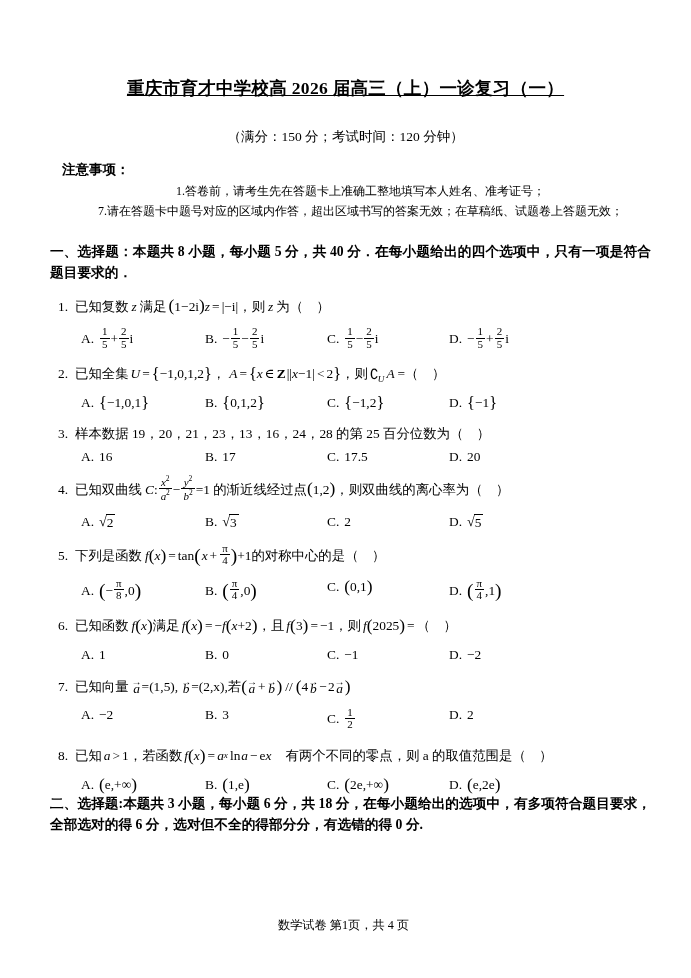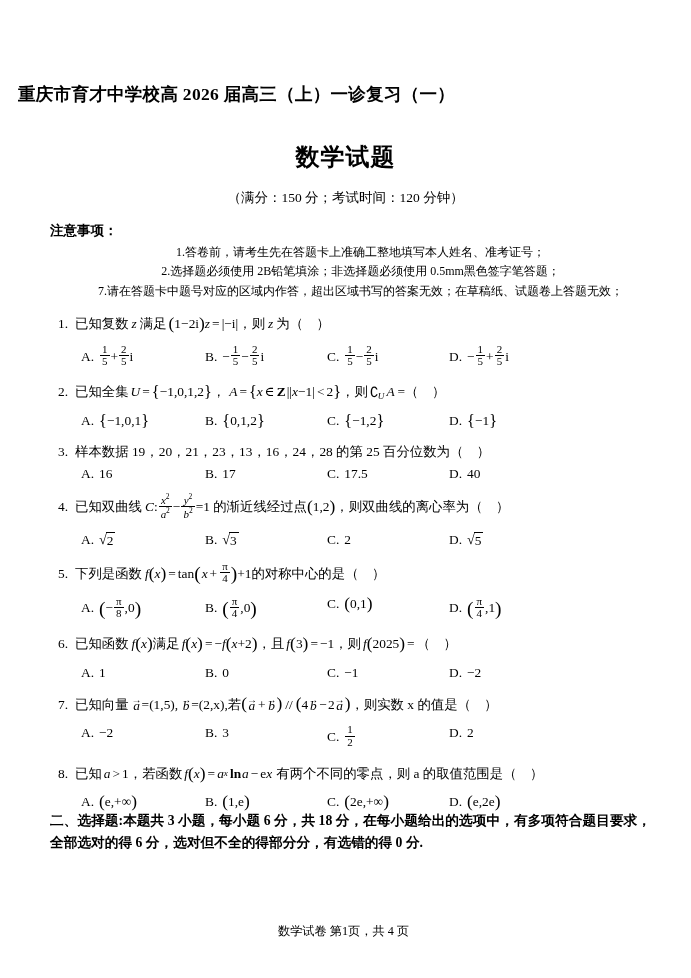--- a/index.html
+++ b/index.html
@@ -18,27 +18,28 @@
   .page {
     position: relative;
     width: 691px;
     height: 978px;
     padding: 0;
     box-sizing: border-box;
   }
 
   
   .doc-title {
-    text-align: left;
+    text-align: center;
     font-weight: bold;
     font-size: 17.5px;
     letter-spacing: 0.3px;
-    margin: 18px;
+    margin: 12px;
     padding-top: 66px;
     line-height: 1.2;
+    text-decoration: underline;
   }
   .doc-subtitle {
     text-align: center;
     font-weight: bold;
     font-size: 24px;
     letter-spacing: 1px;
     margin: 0;
     padding-top: 20px;
     line-height: 1.2;
   }
@@ -52,21 +53,21 @@
 
   
   .notice {
     margin-top: 16px;
     padding-left: 50px;
     padding-right: 42px;
   }
   .notice-title {
     font-weight: bold;
     font-size: 13.5px;
-    margin: 0 0 3px 0;
+    margin: 0 0 3px 12px;
   }
   .notice-item {
     font-size: 12px;
     line-height: 1.62;
     margin: 0;
     padding-left: 22px;
     text-indent: 0;
     white-space: nowrap;
     text-align: center;
   }
@@ -197,30 +198,29 @@
     text-align: center;
     font-size: 12.2px;
   }
 </style>
 </head>
 <body>
 
 <div class="page">
 
   <div class="doc-title">重庆市育才中学校高 2026 届高三（上）一诊复习（一）</div>
-  <div class="doc-subtitle">数学试题</div>
   <div class="doc-meta">（满分：150 分；考试时间：120 分钟）</div>
 
   <div class="notice">
     <div class="notice-title">注意事项：</div>
     <div class="notice-item">1.答卷前，请考生先在答题卡上准确工整地填写本人姓名、准考证号；</div>
-    <div class="notice-item">2.选择题必须使用 2B铅笔填涂；非选择题必须使用 0.5mm黑色签字笔答题；</div>
     <div class="notice-item">7.请在答题卡中题号对应的区域内作答，超出区域书写的答案无效；在草稿纸、试题卷上答题无效；</div>
   </div>
 
+  <div class="section-head sec1">一、选择题：本题共 8 小题，每小题 5 分，共 40 分．在每小题给出的四个选项中，只有一项是符合题目要求的．</div>
 
   <div class="qlist">
 
     <div class="q">
       <div class="q-stem mathrow">
         <span class="q-num">1.</span>
         <span>已知复数</span>
         <span class="mi" style="margin:0 3px;">z</span>
         <span>满足</span>
         <span class="mathrow" style="margin-left:2px;">
@@ -374,21 +374,21 @@
         <span class="opt w2">
           <span class="opt-lbl">B.</span>
           <span>17</span>
         </span>
         <span class="opt w3">
           <span class="opt-lbl">C.</span>
           <span>17.5</span>
         </span>
         <span class="opt">
           <span class="opt-lbl">D.</span>
-          <span>40</span>
+          <span>20</span>
         </span>
       </div>
     </div>
 
     <div class="q" style="margin-top:11px;">
       <div class="q-stem mathrow">
         <span class="q-num">4.</span>
         <span>已知双曲线</span>
         <span class="mi" style="margin-left:3px;">C</span>
         <span>:</span>
@@ -584,21 +584,20 @@
             <span class="paren-md">)</span>
           </span>
         <span style="margin:0 3px;">//</span>
         <span class="mathrow"><span class="paren-md">(</span>4<span class="vec">
               <span class="bar">→</span>
               <span class="mi">b</span>
             </span><span style="margin:0 1px;">−</span>2<span class="vec">
               <span class="bar">→</span>
               <span class="mi">a</span>
             </span><span class="paren-md">)</span></span>
-        <span>，则实数 x 的值是（　）</span>
       </div>
       <div class="q-opts">
         <span class="opt w1">
           <span class="opt-lbl">A.</span>
           <span>−2</span>
         </span>
         <span class="opt w2">
           <span class="opt-lbl">B.</span>
           <span>3</span>
         </span>
@@ -629,27 +628,27 @@
         <span class="mathrow" style="margin-left:2px;">
             <span class="mi">f</span>
             <span class="paren-md">(</span>
             <span class="mi">x</span>
             <span class="paren-md">)</span>
           </span>
         <span style="margin:0 2px;">=</span>
         <span class="mathrow">
             <span class="mi">a</span>
             <sup class="exp">x</sup>
-            <span class="mu" style="margin-left:2px;font-weight:bold;">ln</span>
+            <span class="mu" style="margin-left:2px;">ln</span>
             <span class="mi" style="margin-left:1px;">a</span>
             <span style="margin:0 2px;">−</span>
             <span class="mu">e</span>
             <span class="mi">x</span>
           </span>
-        <span style="margin-left:4px;">有两个不同的零点，则 a 的取值范围是（　）</span>
+        <span style="margin-left:14px;">有两个不同的零点，则 a 的取值范围是（　）</span>
       </div>
       <div class="q-opts">
         <span class="opt w1">
           <span class="opt-lbl">A.</span>
           <span class="mathrow"><span class="paren-md">(</span>e,+∞<span class="paren-md">)</span></span>
         </span>
         <span class="opt w2">
           <span class="opt-lbl">B.</span>
           <span class="mathrow"><span class="paren-md">(</span>1,e<span class="paren-md">)</span></span>
         </span>

